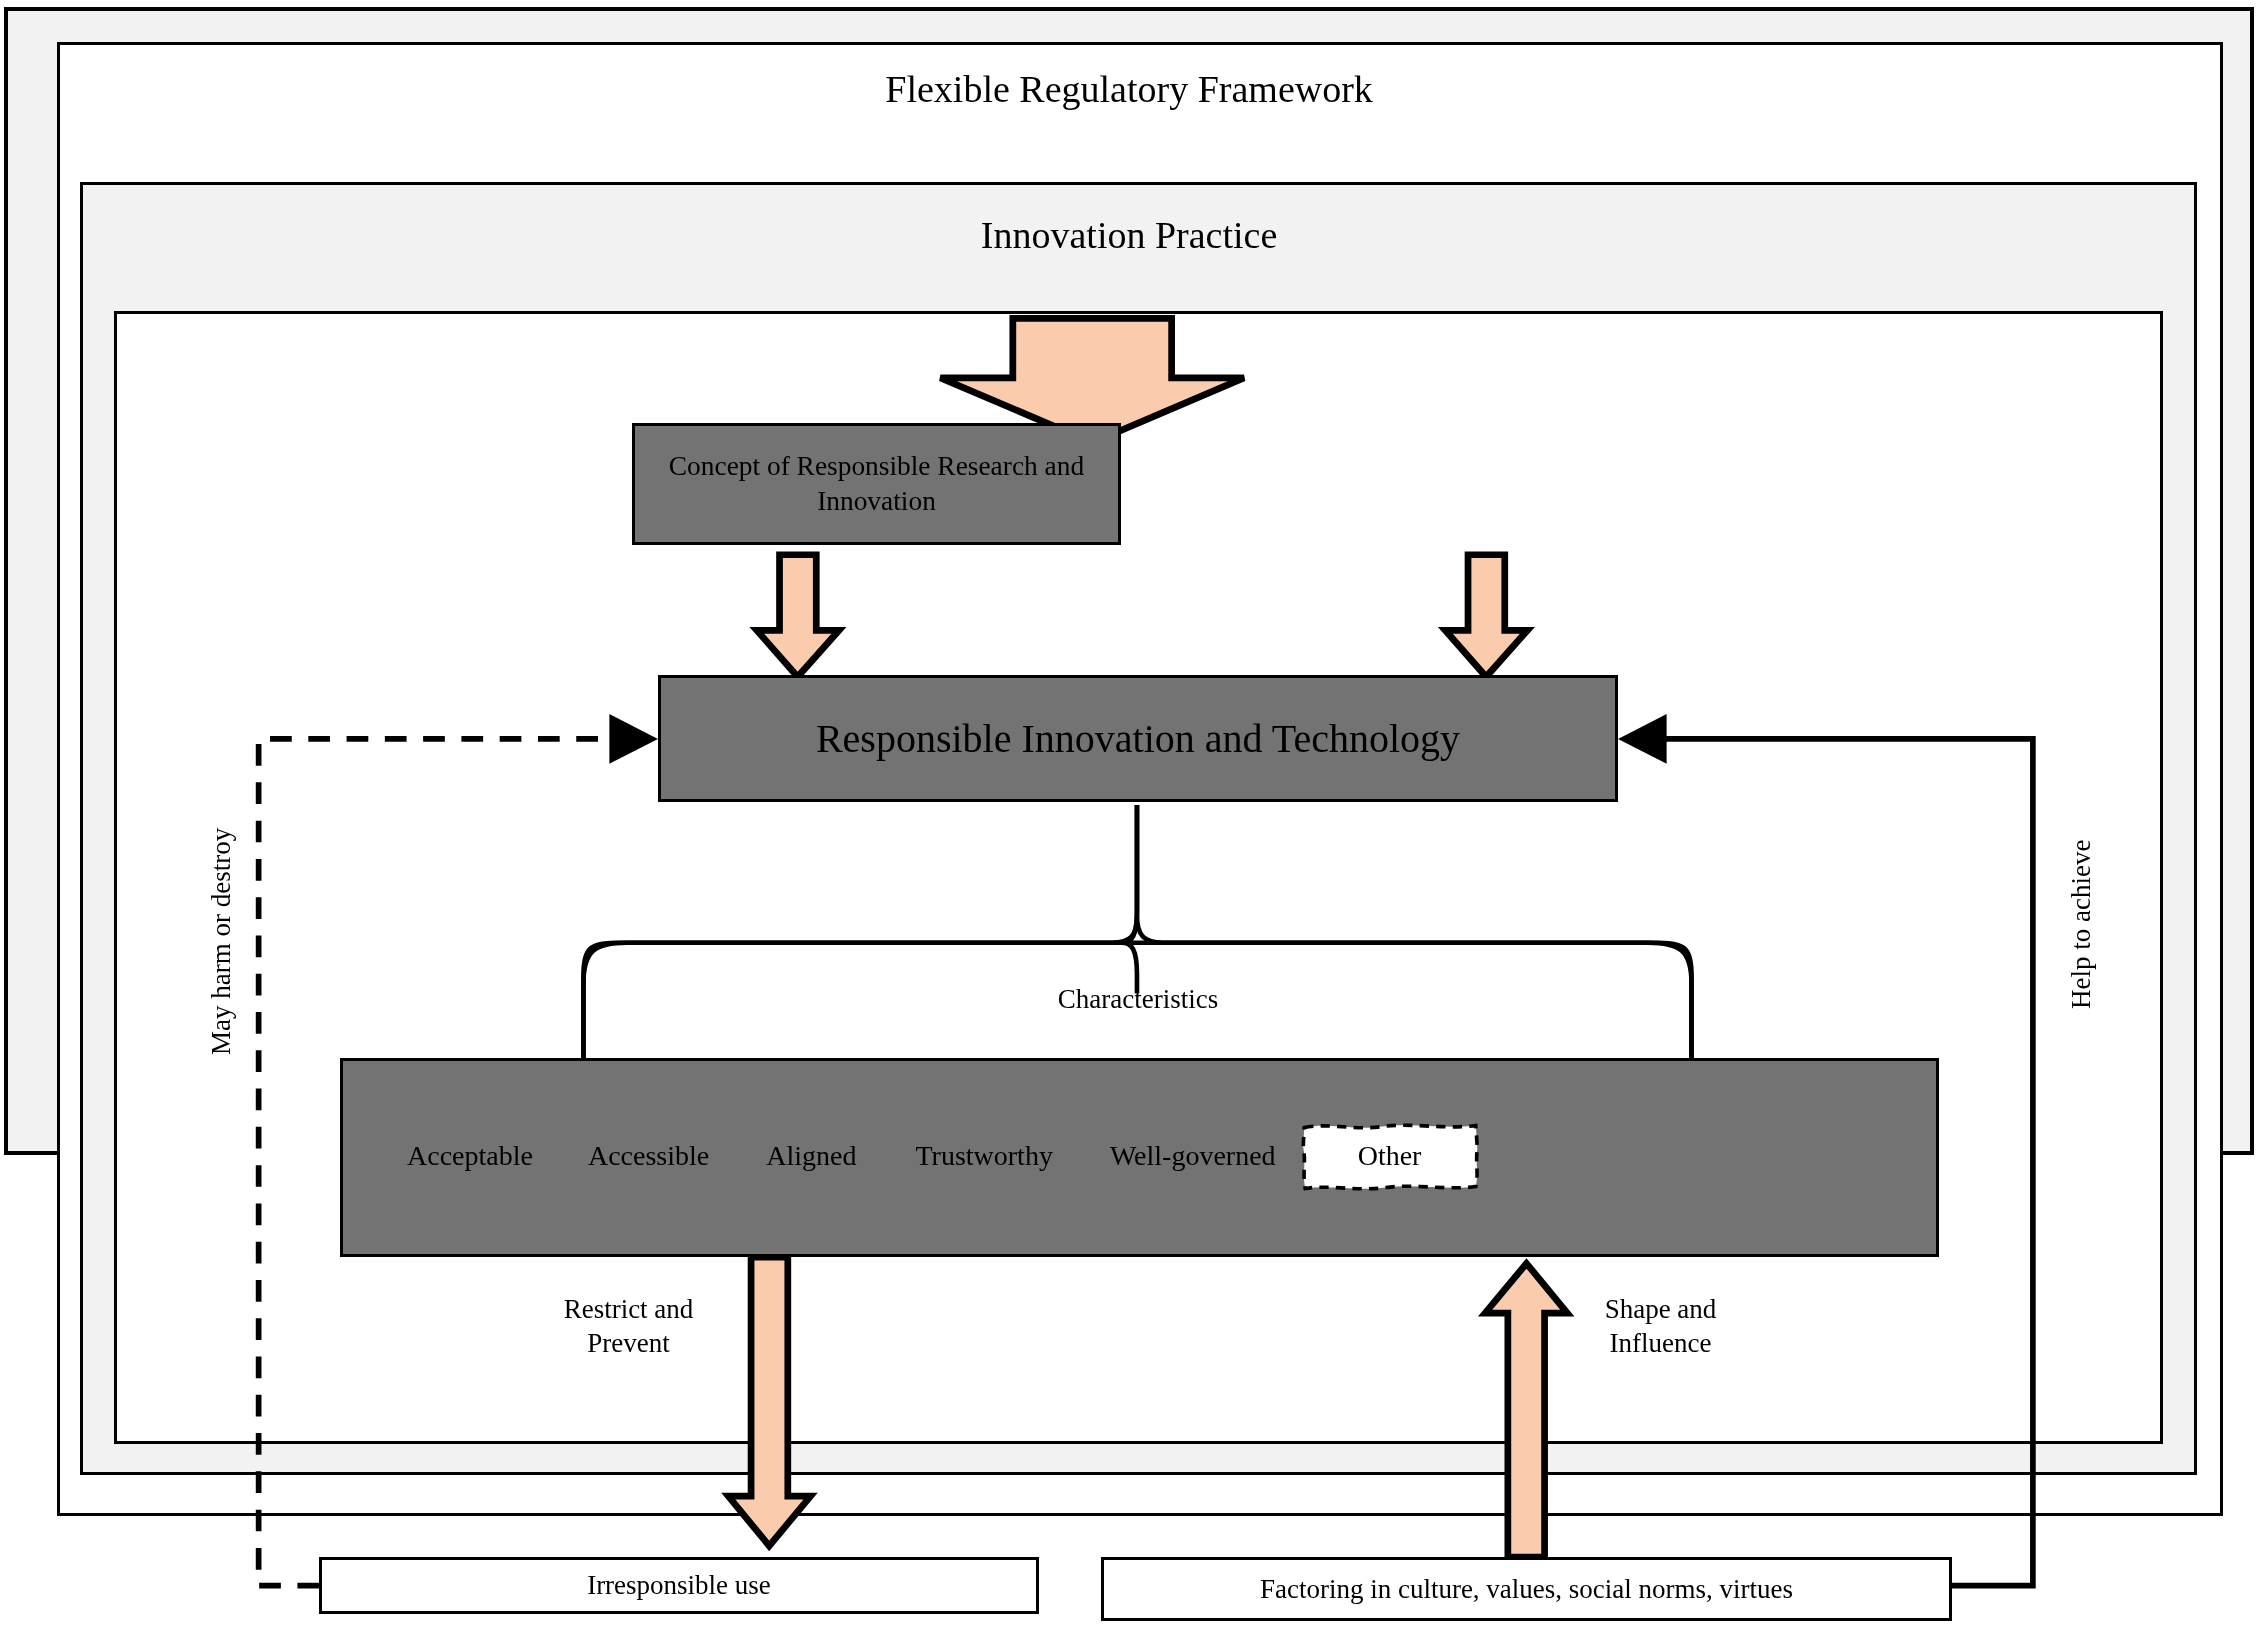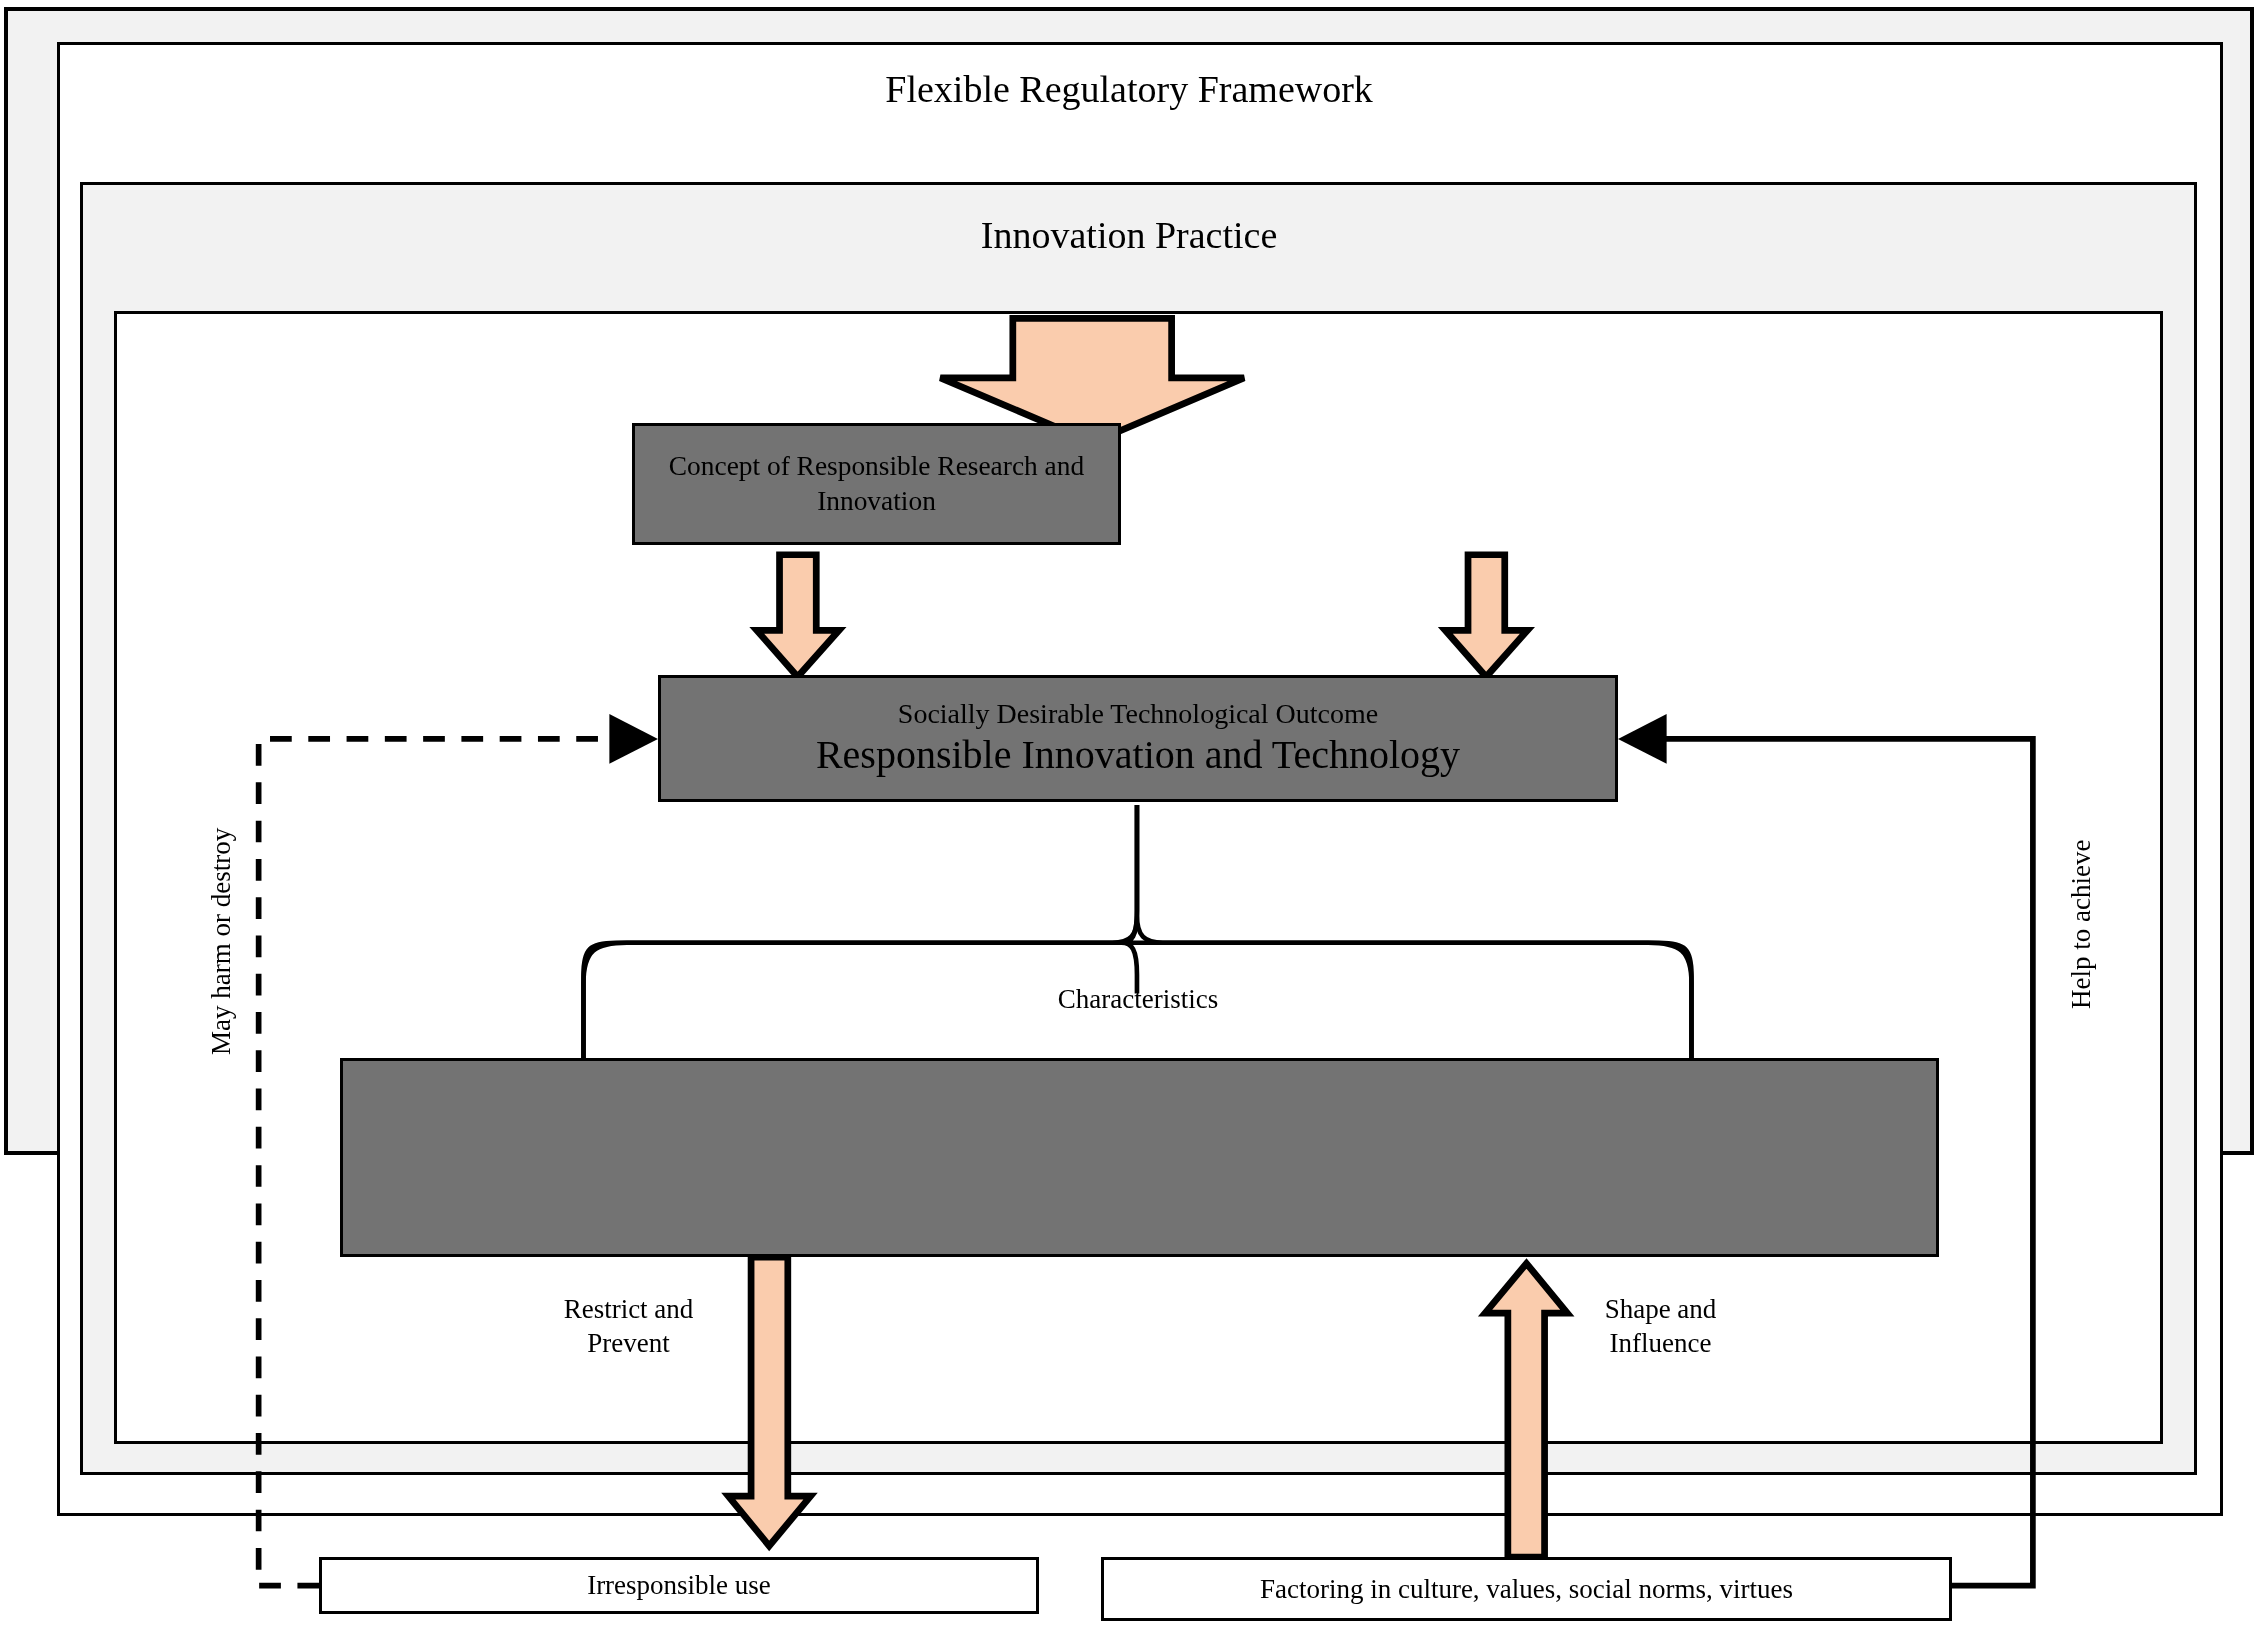--- a/index.html
+++ b/index.html
@@ -205,28 +205,48 @@
 
     <polygon points="1452,2430 1523,2430 1523,2892 1567,2892 1487,2988 1408,2892 1452,2892" fill="#FACCAD" stroke="#000000" stroke-width="13" stroke-linejoin="miter"></polygon>
 
     <polygon points="2915,3010 2915,2538 2871,2538 2951,2442 3030,2538 2986,2538 2986,3010" fill="#FACCAD" stroke="#000000" stroke-width="13" stroke-linejoin="miter"></polygon>
   </svg>
 
   <div class="nbox" id="box-concept">Concept of Responsible Research and Innovation</div>
 
 
   <div class="nbox" id="box-outcome">
-    <div class="line1">Socially Desirable Technological Outcome</div>
     <div class="line2">Responsible Innovation and Technology</div>
   </div>
 
   <div class="mlabel" style="left:905px;top:983px;width:466px;">Characteristics</div>
 
   <div class="nbox" id="box-characteristics"></div>
 
+  <div class="char-row">
+    <div class="char-item c0">Acceptable</div>
+    <div class="char-item c1">Accessible</div>
+    <div class="char-item c2">Aligned</div>
+    <div class="char-item c3">Trustworthy</div>
+    <div class="char-item c4">Well-governed</div>
+
+    <div class="other-box">
+      <svg width="186" height="78" viewBox="0 0 360 150">
+        <path d="M 14 20
+                 C 60 10 110 26 165 18
+                 C 222 10 285 24 346 16
+                 L 349 60
+                 C 345 90 352 108 346 134
+                 C 290 142 230 128 172 136
+                 C 116 144 62 130 16 138
+                 C 10 110 18 86 12 58 Z" fill="#ffffff" stroke="#000000" stroke-width="7" stroke-dasharray="18 14"></path>
+      </svg>
+      <span class="other-label">Other</span>
+    </div>
+  </div>
 
   <div class="mlabel" id="label-restrict">
     <div>Restrict and</div>
     <div>Prevent</div>
   </div>
 
   <div class="mlabel" id="label-shape">
     <div>Shape and</div>
     <div>Influence</div>
   </div>

